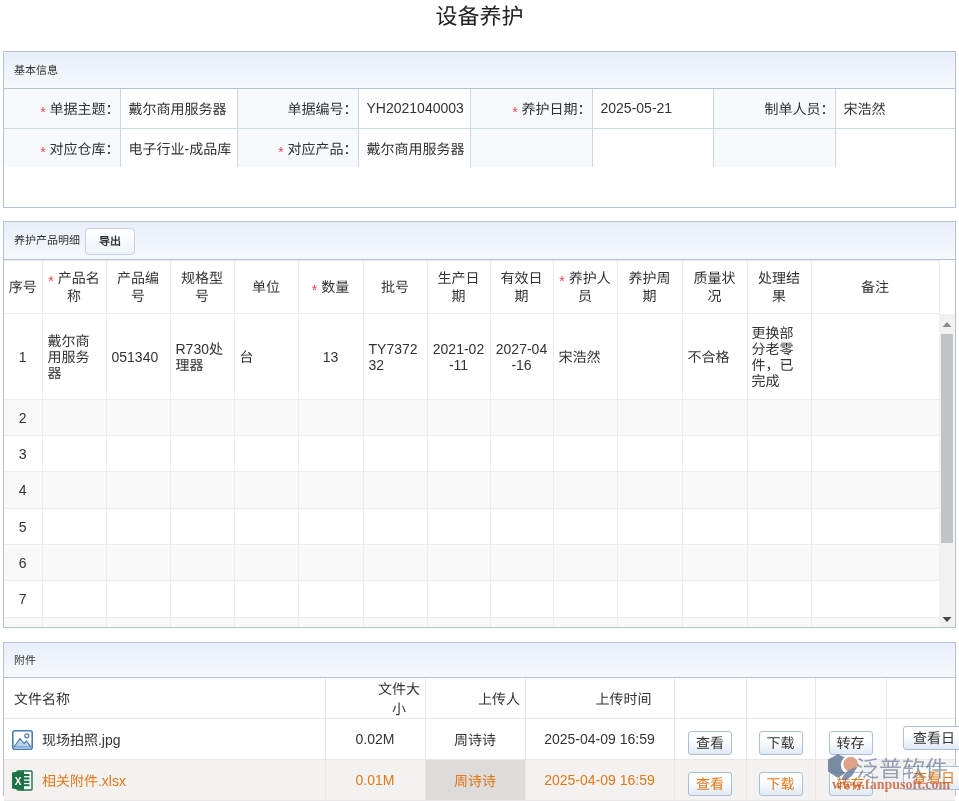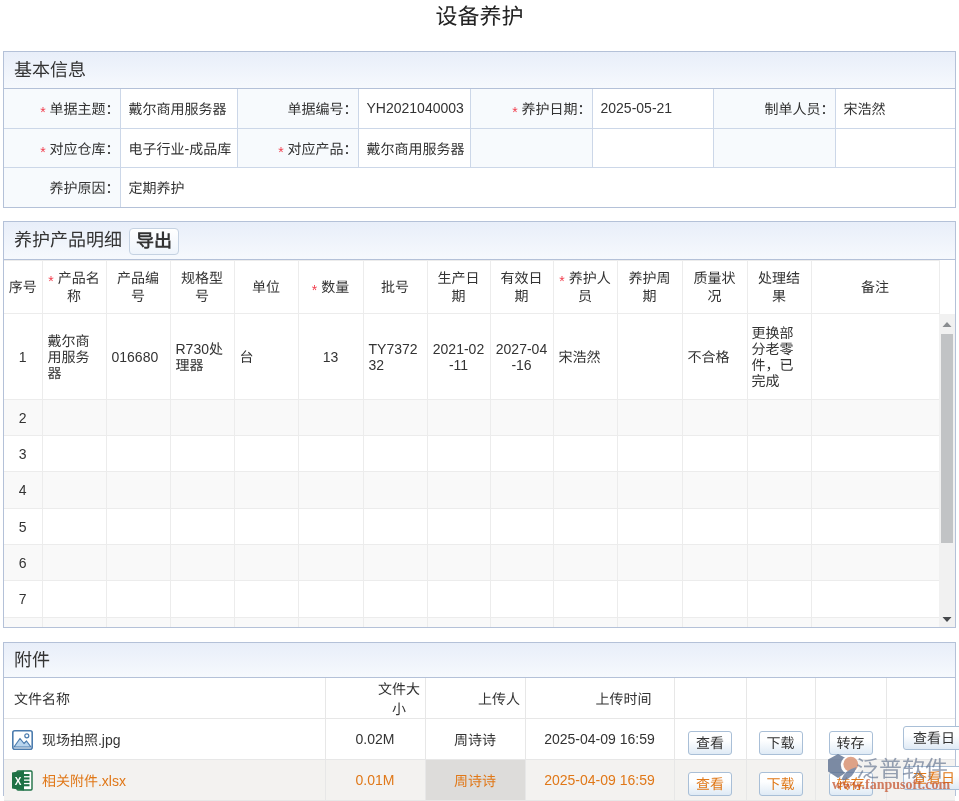--- a/index.html
+++ b/index.html
@@ -1,19 +1,19 @@
 <!DOCTYPE html>
 <html lang="zh-CN"><head>
 <meta charset="utf-8">
 <style>
   html,body{margin:0;padding:0;background:#fff;}
   body{width:959px;height:801px;position:relative;overflow:hidden;
        font-family:"Liberation Sans",sans-serif;color:#333;font-size:14px;}
   .box{position:absolute;left:3px;width:953px;border:1px solid #b4c1d8;box-sizing:border-box;background:#fff;}
-  .bar{height:36px;line-height:36px;padding-left:10px;font-size:18px;color:#333;
+  .bar{height:36px;line-height:36px;padding-left:10px;font-size:11px;color:#333;
        background:linear-gradient(#e8eef9,#f6f9fd);border-bottom:1px solid #b4c1d8;}
   table{border-collapse:collapse;table-layout:fixed;width:951px;}
   td,th{padding:0;font-weight:normal;font-size:14px;color:#333;overflow:hidden;}
   .red{color:#f23c4c;position:relative;top:3px;}
   
   .t1 td{border:1px solid #ccd7e8;height:38px;}
   .t1 tr td:first-child{border-left:none;}
   .t1 tr td:last-child{border-right:none;}
   .t1 tr:last-child td{border-bottom:none;}
   .t1 tr:first-child td{border-top:none;}
@@ -70,24 +70,20 @@
     <tr style="height:39px;">
       <td class="lab"><span class="red">*</span> 对应仓库：</td>
           <td class="val">电子行业-成品库</td>
       <td class="lab"><span class="red">*</span> 对应产品：</td>
           <td class="val">戴尔商用服务器</td>
       <td class="lab"></td>
           <td class="val"></td>
       <td class="lab"></td>
           <td class="val"></td>
     </tr>
-    <tr style="height:40px;">
-      <td class="lab">养护原因：</td>
-          <td class="val" colspan="7">定期养护</td>
-    </tr>
   </tbody>
     </table>
 </div>
 
 <div class="box" style="top:221px;height:407px;overflow:hidden;">
   <div class="bar" style="height:37px;line-height:37px;">养护产品明细
     <span style="display:inline-block;width:48px;height:25px;line-height:25px;text-align:center;border:1px solid #c5d2e2;border-radius:4px;background:linear-gradient(#ffffff,#eef4fb);margin-left:2px;vertical-align:middle;font-weight:bold;">导出</span>
   </div>
   <table class="t2">
     <colgroup>
@@ -119,21 +115,21 @@
           <th>有效日期</th>
           <th><span class="red">*</span> 养护人员</th>
           <th>养护周期</th>
           <th>质量状况</th>
           <th>处理结果</th>
           <th>备注</th>
     </tr>
     <tr style="height:86px;">
       <td class="cen">1</td>
       <td style="padding:0 5px;">戴尔商<br>用服务<br>器</td>
-      <td style="padding:0 5px;">016680</td>
+      <td style="padding:0 5px;">051340</td>
       <td style="padding:0 5px;">R730处<br>理器</td>
       <td style="padding:0 5px;">台</td>
       <td class="cen">13</td>
       <td style="padding:0 5px;">TY7372<br>32</td>
       <td class="cen">2021-02<br>-11</td>
       <td class="cen">2027-04<br>-16</td>
       <td style="padding:0 5px;">宋浩然</td>
       <td></td>
       <td style="padding:0 5px;">不合格</td>
       <td style="padding:0 4px;">更换部<br>分老零<br>件，已<br>完成</td>

